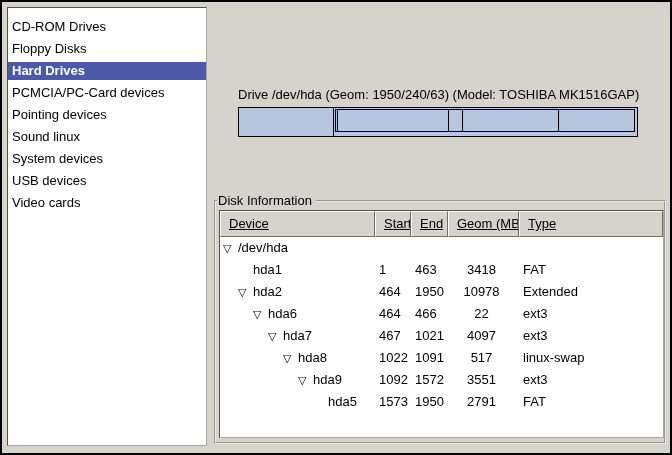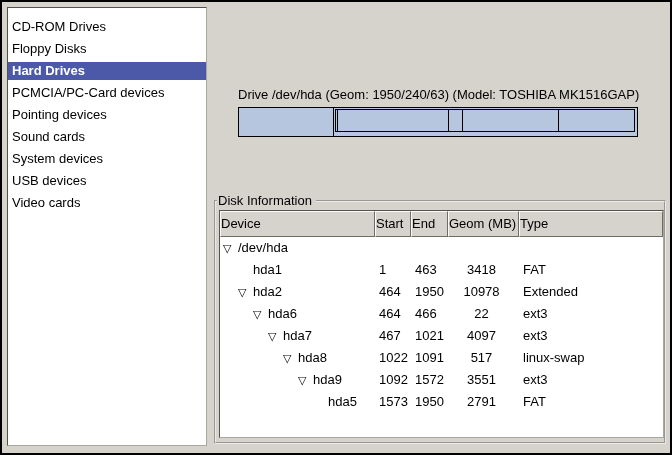--- a/index.html
+++ b/index.html
@@ -76,24 +76,25 @@
   .grid-row{
     display:grid;
     grid-template-columns:155px 36px 37px 71px auto;
   }
   .thead .hcell{
     box-sizing:border-box;
     height:26px;line-height:24px;
     background:#d6d3cd;
     border:1px solid;
     border-color:#fcfbf8 #6f6c64 #6f6c64 #fcfbf8;
-    padding-left:0;
+    padding-left:8px;
     white-space:nowrap;
     overflow:hidden;
     cursor:default;
+    text-decoration:underline;
   }
   .trow{height:22px;line-height:22px;}
   .cell{white-space:nowrap;overflow:hidden;}
   .cell.device{display:flex;align-items:center;}
   .expander{
     display:inline-block;width:15px;
     font-size:11px;text-align:left;
     flex:0 0 15px;
   }
   .cell.num{padding-left:4px;}
@@ -104,21 +105,21 @@
 <body>
 
 <div class="window">
 
   <div class="device-list">
       <div class="list-item">CD-ROM Drives</div>
       <div class="list-item">Floppy Disks</div>
       <div class="list-item selected" style="background: rgb(75, 89, 168); font-weight: bold;">Hard Drives</div>
       <div class="list-item">PCMCIA/PC-Card devices</div>
       <div class="list-item">Pointing devices</div>
-      <div class="list-item">Sound cards</div>
+      <div class="list-item">Sound linux</div>
       <div class="list-item">System devices</div>
       <div class="list-item">USB devices</div>
       <div class="list-item">Video cards</div>
     </div>
 
   <div class="drive-title">Drive /dev/hda (Geom: 1950/240/63) (Model: TOSHIBA MK1516GAP)</div>
 
   <div class="drive-bar" style="background: rgb(182, 198, 222);">
       <div class="seg-primary" style="width: 23.7436%;"></div>
       <div class="logical-box" style="left: calc(23.7436% + 2px);">

